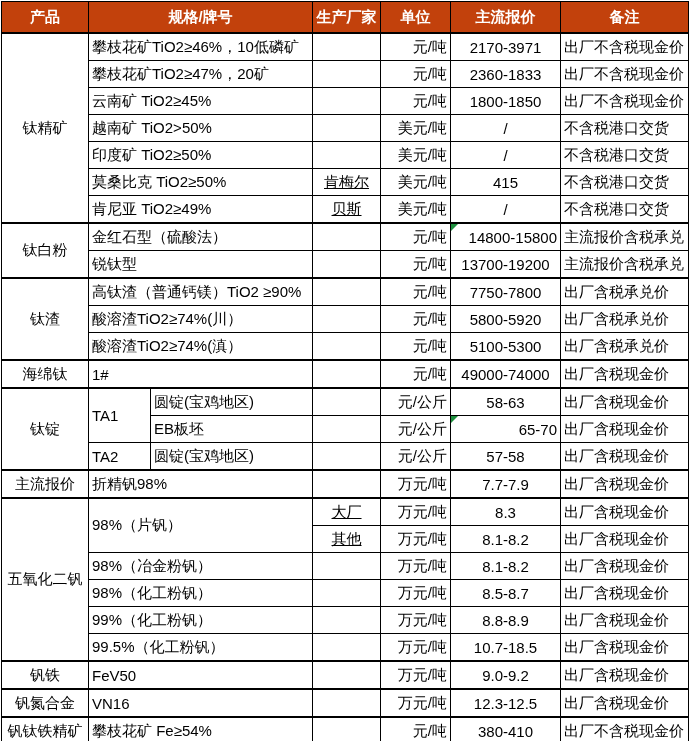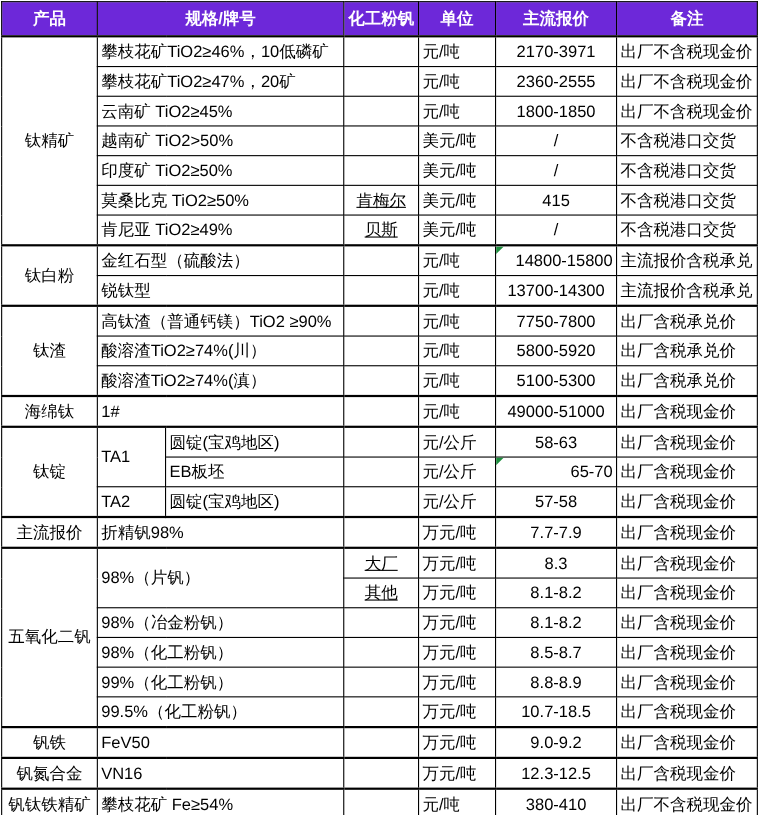--- a/index.html
+++ b/index.html
@@ -16,29 +16,29 @@
   th,td{
     border:1px solid #000;
     font-size:15px;
     height:26px;
     padding:0 3px;
     overflow:hidden;
     white-space:nowrap;
     vertical-align:middle;
   }
   th{
-    background:#6d28d9;color:#ffffff;font-weight:bold;
+    background:#c2410c;color:#ffffff;font-weight:bold;
     height:30px;text-align:center;border-bottom:2px solid #000;
   }
   tr.gs td{border-top:2px solid #000;}
   td.prod{text-align:center;}
   td.grade{text-align:left;}
   td.spec{text-align:left;}
   td.maker{text-align:center;text-decoration:underline;}
-  td.unit{text-align:left;}
+  td.unit{text-align:right;}
   td.price{text-align:center;}
   td.note{text-align:left;font-family:Liberation Mono, monospace;}
   td.flagtd{position:relative;text-align:right;}
   .tri{
     position:absolute;top:0;left:0;width:0;height:0;
     border-top:7px solid #1E8F3E;border-right:7px solid transparent;
   }
 </style>
 </head>
 <body>
@@ -51,41 +51,41 @@
         <col style="width:162px">
     <col style="width:68px">
         <col style="width:70px">
         <col style="width:110px">
     <col style="width:128px">
   </colgroup>
   <thead>
     <tr>
       <th>产品</th>
       <th colspan="2">规格/牌号</th>
-      <th>化工粉钒</th>
+      <th>生产厂家</th>
       <th>单位</th>
       <th>主流报价</th>
       <th>备注</th>
     </tr>
   </thead>
   <tbody>
 
     <tr class="gs">
       <td class="prod" rowspan="7">钛精矿</td>
       <td class="spec" colspan="2">攀枝花矿TiO2≥46%，10低磷矿</td>
       <td class="maker"></td>
       <td class="unit">元/吨</td>
       <td class="price">2170-3971</td>
       <td class="note">出厂不含税现金价</td>
     </tr>
     <tr>
       <td class="spec" colspan="2">攀枝花矿TiO2≥47%，20矿</td>
       <td class="maker"></td>
       <td class="unit">元/吨</td>
-      <td class="price">2360-2555</td>
+      <td class="price">2360-1833</td>
       <td class="note">出厂不含税现金价</td>
     </tr>
     <tr>
       <td class="spec" colspan="2">云南矿 TiO2≥45%</td>
       <td class="maker"></td>
       <td class="unit">元/吨</td>
       <td class="price">1800-1850</td>
       <td class="note">出厂不含税现金价</td>
     </tr>
     <tr>
@@ -122,21 +122,21 @@
       <td class="spec" colspan="2">金红石型（硫酸法）</td>
       <td class="maker"></td>
       <td class="unit">元/吨</td>
       <td class="price flagtd"><span class="tri"></span><span>14800-15800</span></td>
       <td class="note">主流报价含税承兑</td>
     </tr>
     <tr>
       <td class="spec" colspan="2">锐钛型</td>
       <td class="maker"></td>
       <td class="unit">元/吨</td>
-      <td class="price">13700-14300</td>
+      <td class="price">13700-19200</td>
       <td class="note">主流报价含税承兑</td>
     </tr>
 
     <tr class="gs">
       <td class="prod" rowspan="3">钛渣</td>
       <td class="spec" colspan="2">高钛渣（普通钙镁）TiO2 ≥90%</td>
       <td class="maker"></td>
       <td class="unit">元/吨</td>
       <td class="price">7750-7800</td>
       <td class="note">出厂含税承兑价</td>
@@ -154,21 +154,21 @@
       <td class="unit">元/吨</td>
       <td class="price">5100-5300</td>
       <td class="note">出厂含税承兑价</td>
     </tr>
 
     <tr class="gs">
       <td class="prod">海绵钛</td>
       <td class="spec" colspan="2">1#</td>
       <td class="maker"></td>
       <td class="unit">元/吨</td>
-      <td class="price">49000-51000</td>
+      <td class="price">49000-74000</td>
       <td class="note">出厂含税现金价</td>
     </tr>
 
     <tr class="gs">
       <td class="prod" rowspan="3">钛锭</td>
       <td class="grade" rowspan="2">TA1</td>
       <td class="spec">圆锭(宝鸡地区)</td>
       <td class="maker"></td>
       <td class="unit">元/公斤</td>
       <td class="price">58-63</td>

